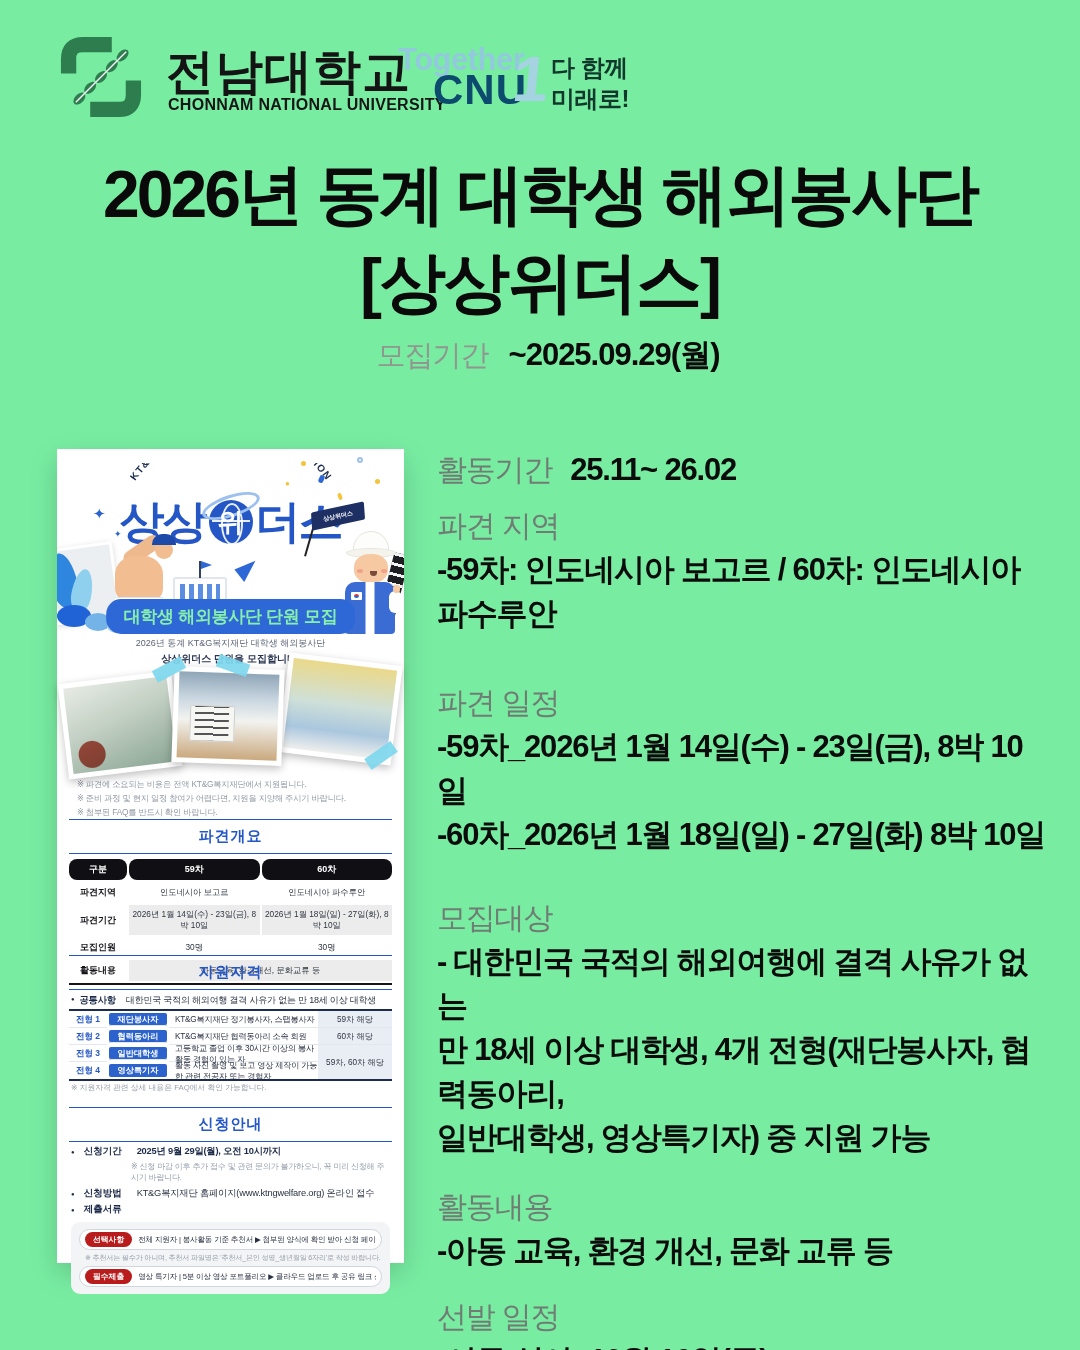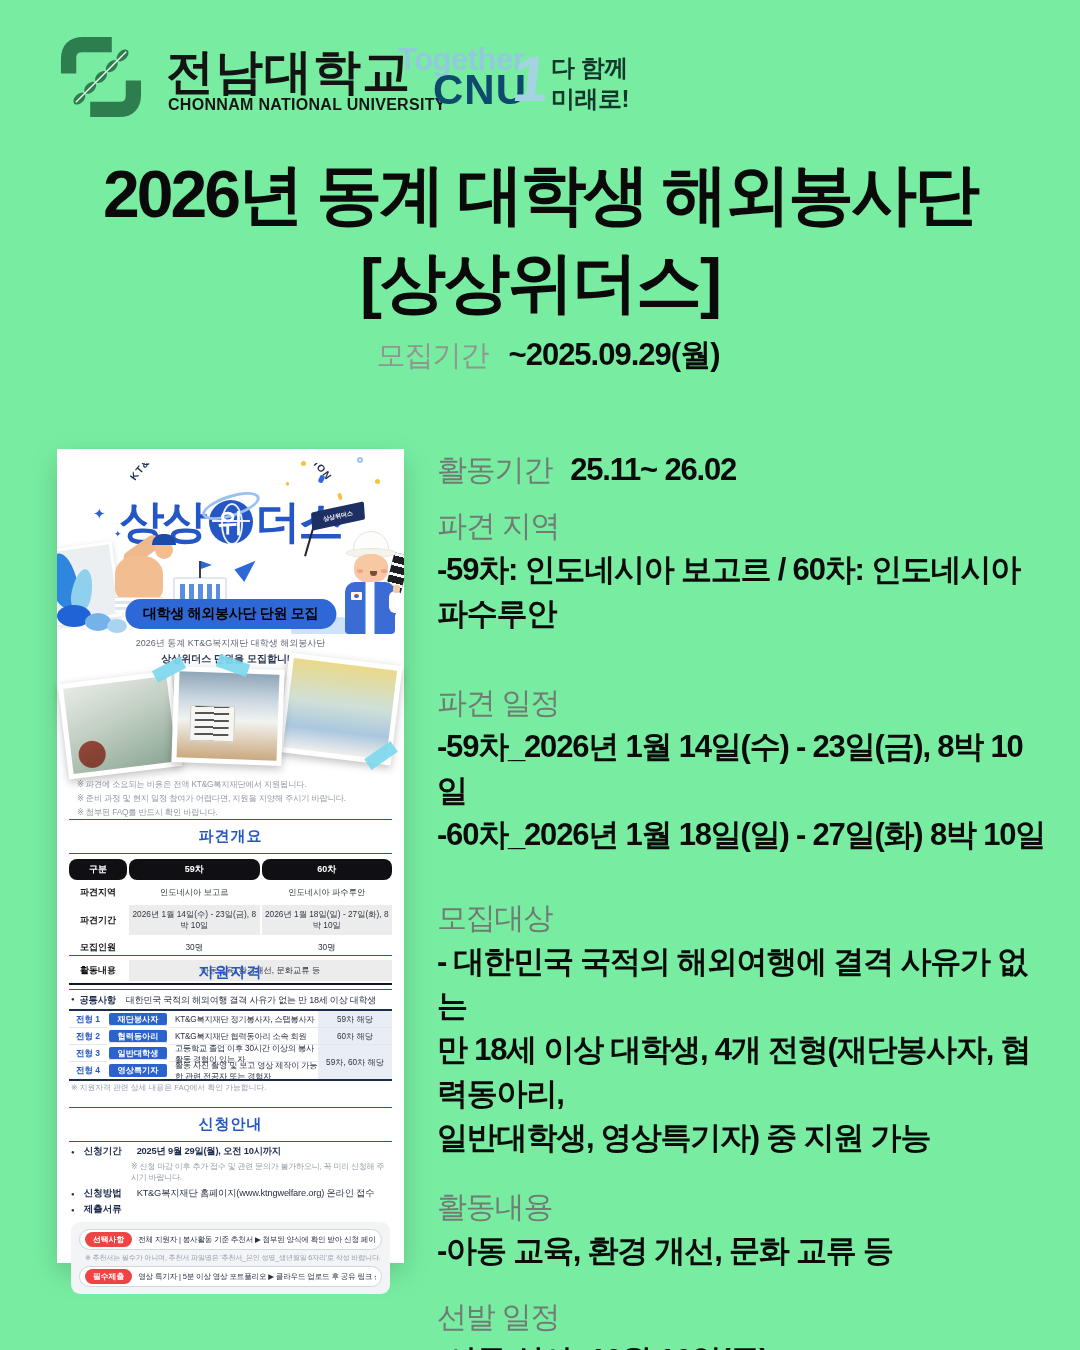--- a/index.html
+++ b/index.html
@@ -73,21 +73,21 @@
   .rc-body{position:absolute;left:288px;top:133px;width:50px;height:52px;background:#3b6cd4;border-radius:10px 10px 4px 4px;}
   .vest-stripe{position:absolute;left:50%;top:0;width:9px;height:100%;background:#fff;transform:translateX(-50%);}
   .patch{position:absolute;left:6px;top:10px;width:11px;height:8px;background:#fff;border-radius:1px;}
   .patch::before{content:"";position:absolute;left:3px;top:2px;width:5px;height:4px;background:linear-gradient(180deg,#d23c3c 0 50%,#2b62cc 50% 100%);border-radius:50%;}
   .arm-up{position:absolute;left:276px;top:100px;width:12px;height:36px;background:#fff;border-radius:6px;transform:rotate(22deg);}
   .arm-thumb{position:absolute;left:332px;top:142px;width:13px;height:22px;background:#fff;border-radius:6px;}
   .thumb{position:absolute;left:336px;top:136px;width:7px;height:8px;background:#f6c9a2;border-radius:3px;}
   .film{position:absolute;left:328px;top:104px;width:16px;height:76px;background:#1d1d22;background-image:repeating-linear-gradient(180deg,rgba(255,255,255,.95) 0 3px,transparent 3px 10px);transform:rotate(14deg);}
   .cloudp{position:absolute;left:234px;top:168px;width:62px;height:26px;background:#cfe3f8;border-radius:13px;}
   
-  .banner{position:absolute;left:50%;top:150px;transform:translateX(-50%);background:#2E68D6;color:#000000;font-size:14px;font-weight:800;letter-spacing:-.3px;padding:6px 18px;border-radius:15px;white-space:nowrap;z-index:4;}
+  .banner{position:absolute;left:50%;top:150px;transform:translateX(-50%);background:#2E68D6;color:#86efac;font-size:17px;font-weight:800;letter-spacing:-.3px;padding:6px 18px;border-radius:15px;white-space:nowrap;z-index:4;}
   .sub1{position:absolute;left:0;top:188px;width:100%;text-align:center;font-size:9px;color:#5a6476;}
   .sub2{position:absolute;left:0;top:203px;width:100%;text-align:center;font-size:10px;font-weight:800;color:#2a3552;}
   
   .photo{position:absolute;background:#fff;padding:5px;box-shadow:0 3px 8px rgba(0,0,0,.25);z-index:2;}
   .photo .img{width:100%;height:100%;}
   .p1{left:6px;top:228px;width:114px;height:96px;transform:rotate(-7deg);}
   .p1 .img{background:linear-gradient(160deg,#e6ebe4 0%,#c2cfc3 45%,#8ba695 100%),radial-gradient(circle at 20% 80%,#c4574a 0 12%,transparent 13%);background-blend-mode:multiply;}
   .p2{left:116px;top:219px;width:110px;height:96px;transform:rotate(2deg);z-index:3;}
   .p2 .img{background:linear-gradient(180deg,#8fa6b8 0%,#c9d6e0 30%,#f2f3f0 55%,#caa97f 100%);position:relative;}
   .p2 .sign{position:absolute;left:12%;top:38%;width:45%;height:42%;background:#f6f6f2;border:1px solid #ccc;background-image:repeating-linear-gradient(0deg,transparent 0 5px,#555 5px 7px);background-size:80% 100%;background-repeat:no-repeat;background-position:center;}
@@ -127,21 +127,21 @@
   
   .apply{position:absolute;left:14px;right:14px;top:696px;}
   .arow{display:flex;gap:9px;align-items:baseline;margin-bottom:3px;}
   .arow .b{font-size:6px;color:#1d2b4a;}
   .arow .al{font-size:9.5px;font-weight:800;color:#1d2b4a;width:44px;flex:none;}
   .arow .av{font-size:9.3px;color:#2a3142;letter-spacing:-.2px;}
   .arow .avb{font-weight:800;color:#1d2b4a;}
   .anote{margin:0 0 4px 60px;font-size:8px;color:#97a0ad;letter-spacing:-.2px;}
   .abox{margin-top:6px;background:#f2f4f6;border-radius:9px;padding:7px 8px;}
   .acap{background:#fff;border:1px solid #cfd6de;border-radius:12px;display:flex;align-items:center;gap:6px;padding:2px 5px;}
-  .apill{background:#ef4444;color:#fff;border-radius:9px;padding:2px 8px;font-size:7.8px;font-weight:800;white-space:nowrap;flex:none;}
+  .apill{background:#b91c1c;color:#fff;border-radius:9px;padding:2px 8px;font-size:7.8px;font-weight:800;white-space:nowrap;flex:none;}
   .atext{font-size:7.6px;color:#2a3142;letter-spacing:-.2px;white-space:nowrap;overflow:hidden;}
   .aboxnote{margin:3px 0 3px 6px;font-size:7.1px;color:#97a0ad;letter-spacing:-.2px;}
 </style>
 </head>
 <body>
 
 <div id="canvas">
 
   <svg class="emblem" viewBox="0 0 100 100">
     <path d="M62 14 H30 Q14 14 14 30 V46" fill="none" stroke="#2E7D4F" stroke-width="17"></path>

